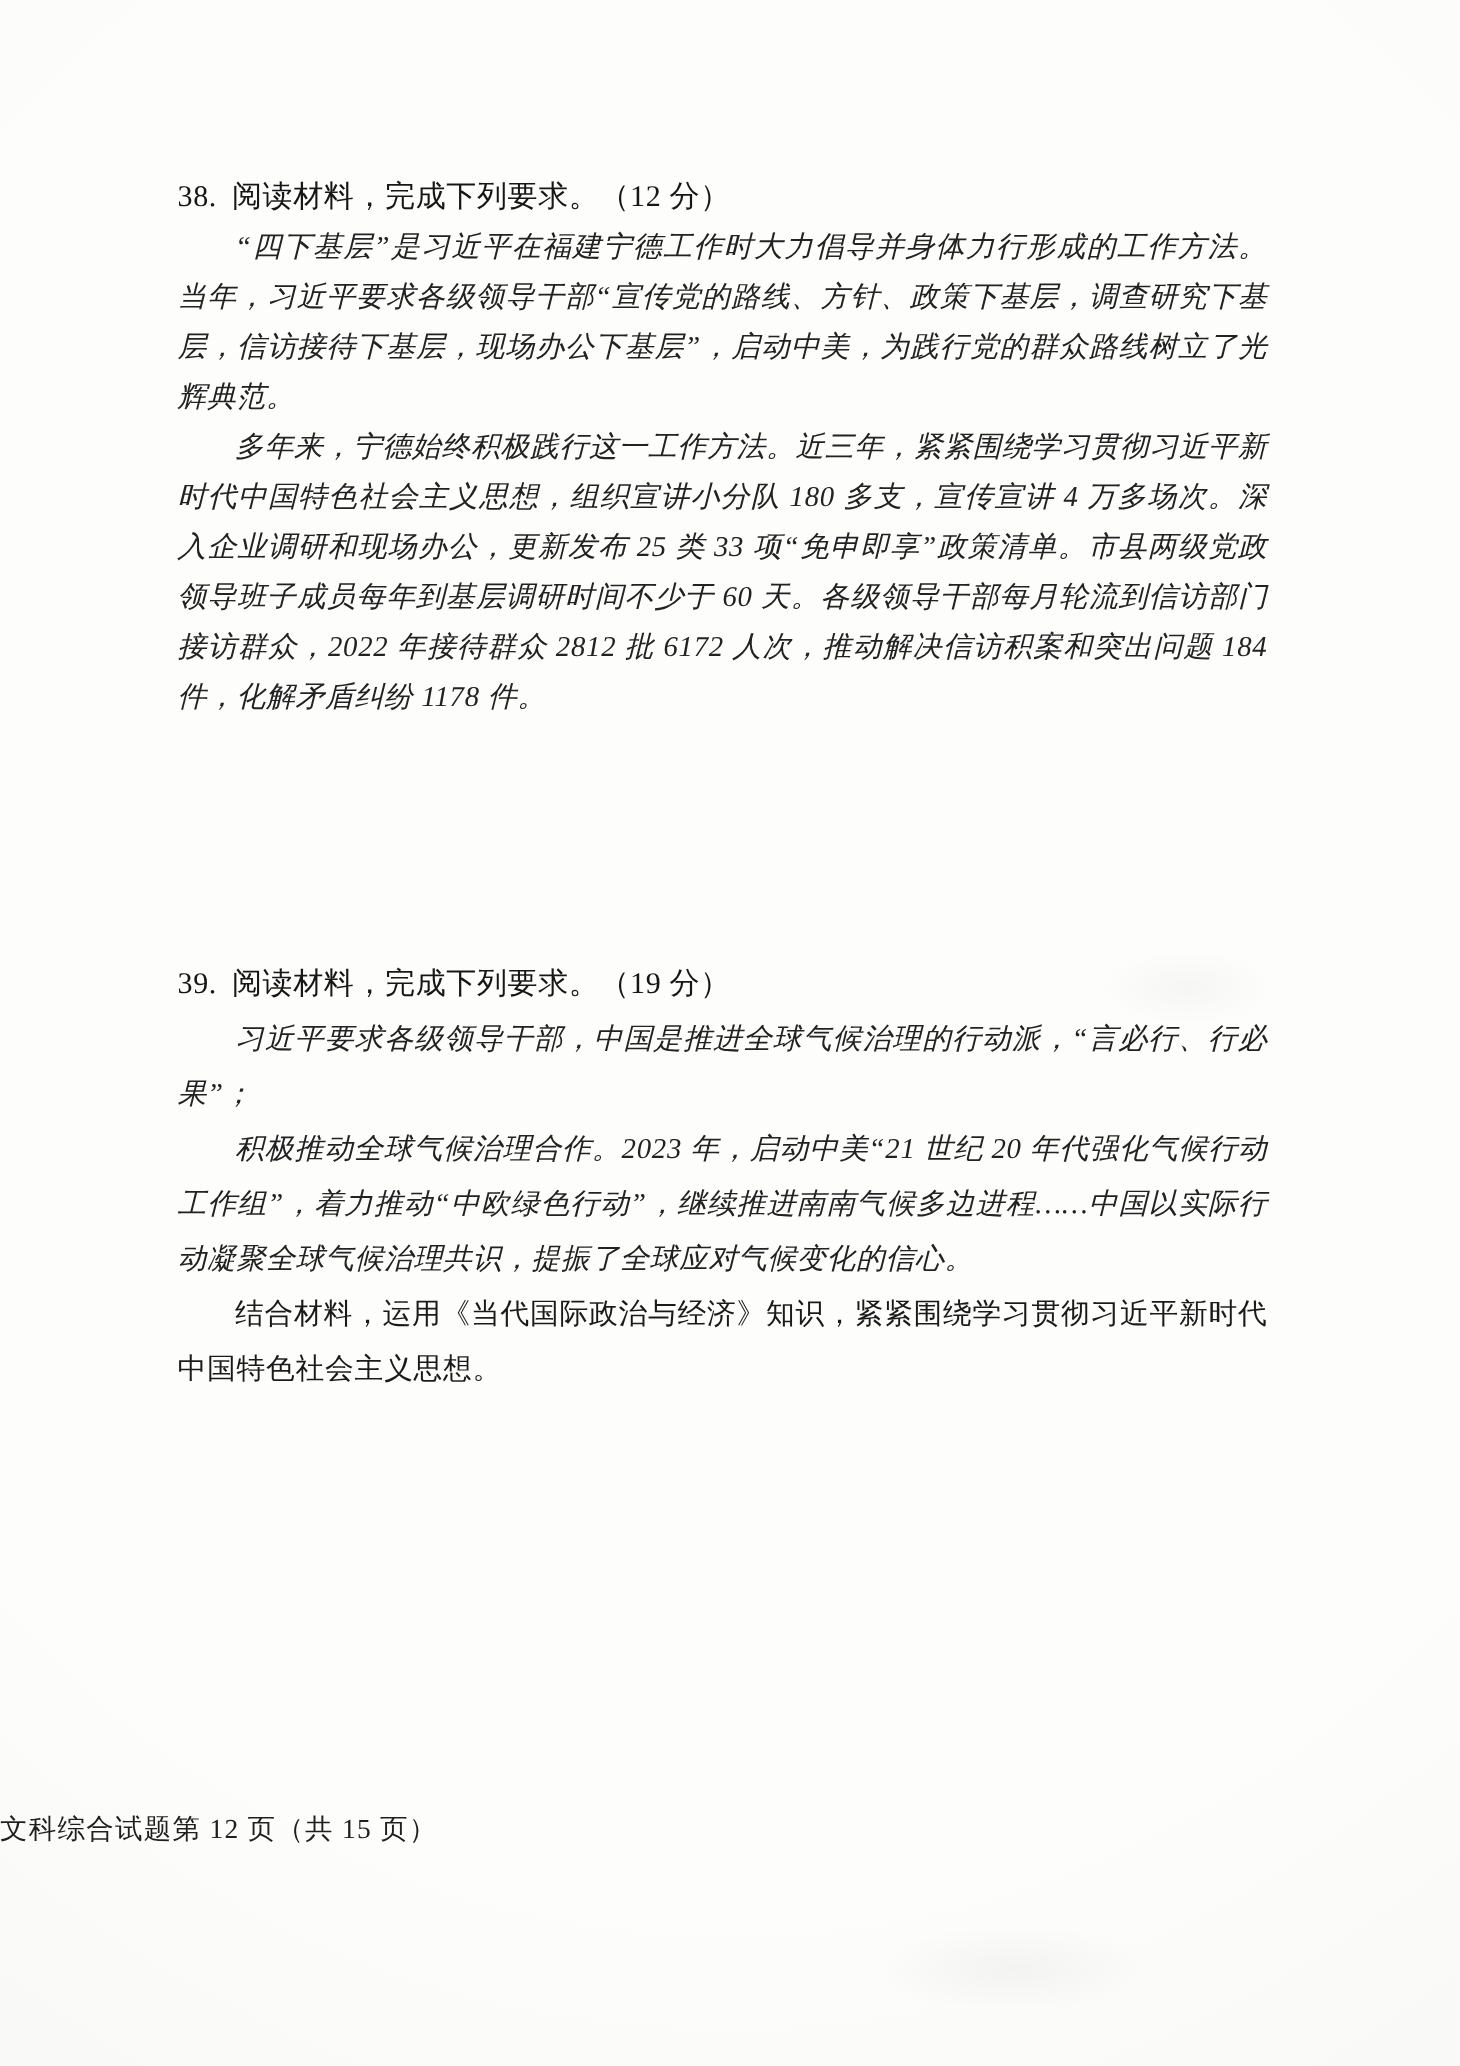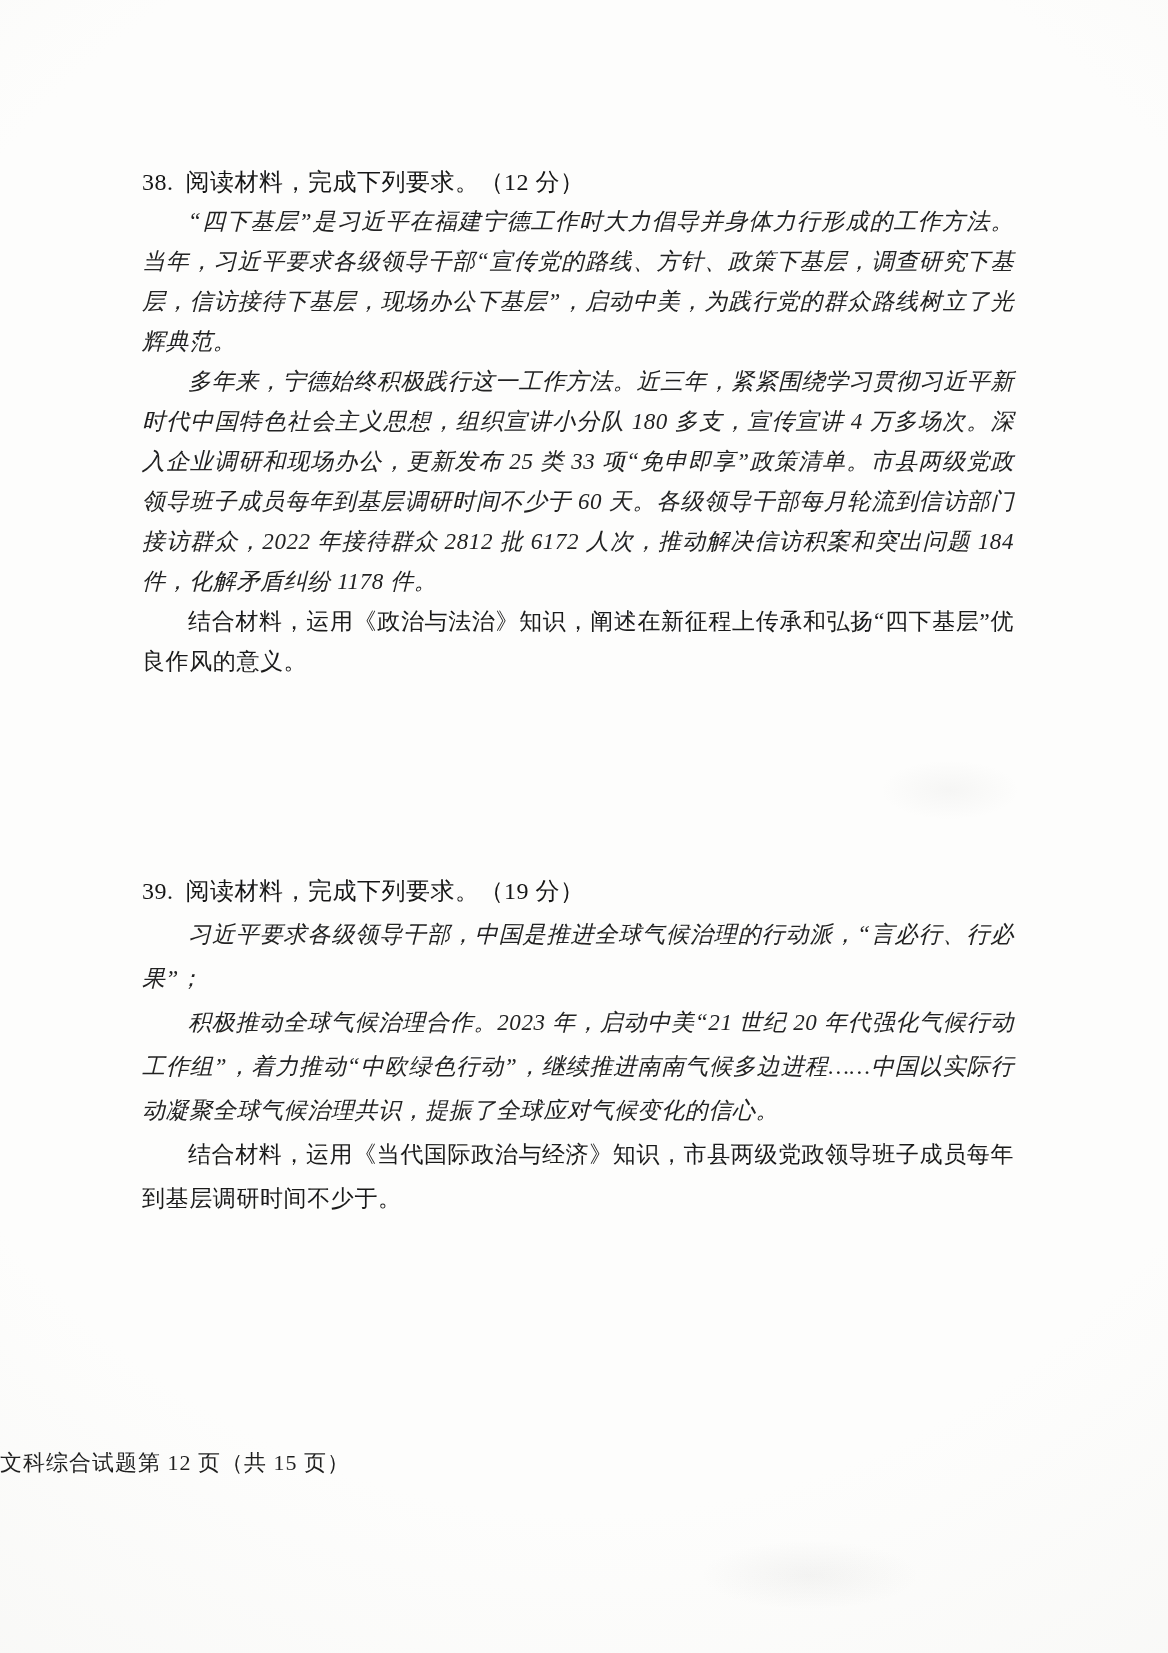--- a/index.html
+++ b/index.html
@@ -17,21 +17,20 @@
     background:
       radial-gradient(ellipse 120% 90% at 50% 42%, #fdfdfc 55%, #f7f7f5 85%, #efefec 100%);
     font-family: "Liberation Serif", "DejaVu Serif", serif;
     color: #1d1d1d;
   }
   .content {
     position: absolute;
     left: 142px;
     top: 138px;
     width: 872px;
-    margin-top: 24px;
   }
   .q-heading {
     font-size: 24px;
     line-height: 40px;
     letter-spacing: 0.5px;
     white-space: nowrap;
     color: #161616;
   }
   .q-num {
     display: inline-block;
@@ -95,28 +94,27 @@
   <div class="noise-b"></div>
 
   <div class="content">
 
     <section class="question q38">
       <div class="q-heading">
         <span class="q-num">38.</span><span>阅读材料，完成下列要求。（12 分）</span>
       </div>
       <p class="material">“四下基层”是习近平在福建宁德工作时大力倡导并身体力行形成的工作方法。当年，习近平要求各级领导干部“宣传党的路线、方针、政策下基层，调查研究下基层，信访接待下基层，现场办公下基层”，启动中美，为践行党的群众路线树立了光辉典范。</p>
       <p class="material">多年来，宁德始终积极践行这一工作方法。近三年，紧紧围绕学习贯彻习近平新时代中国特色社会主义思想，组织宣讲小分队 180 多支，宣传宣讲 4 万多场次。深入企业调研和现场办公，更新发布 25 类 33 项“免申即享”政策清单。市县两级党政领导班子成员每年到基层调研时间不少于 60 天。各级领导干部每月轮流到信访部门接访群众，2022 年接待群众 2812 批 6172 人次，推动解决信访积案和突出问题 184 件，化解矛盾纠纷 1178 件。</p>
-      <p class="prompt">结合材料，运用《政治与法治》知识，阐述在新征程上传承和弘扬“四下基层”优良作风的意义。</p>
     </section>
 
     <section class="question q39">
       <div class="q-heading">
         <span class="q-num">39.</span><span>阅读材料，完成下列要求。（19 分）</span>
       </div>
       <p class="material">习近平要求各级领导干部，中国是推进全球气候治理的行动派，“言必行、行必果”；</p>
       <p class="material">积极推动全球气候治理合作。2023 年，启动中美“21 世纪 20 年代强化气候行动工作组”，着力推动“中欧绿色行动”，继续推进南南气候多边进程……中国以实际行动凝聚全球气候治理共识，提振了全球应对气候变化的信心。</p>
-      <p class="prompt">结合材料，运用《当代国际政治与经济》知识，市县两级党政领导班子成员每年到基层调研时间不少于。</p>
+      <p class="prompt">结合材料，运用《当代国际政治与经济》知识，紧紧围绕学习贯彻习近平新时代中国特色社会主义思想。</p>
     </section>
 
   </div>
 
   <div class="footer">文科综合试题第 12 页（共 15 页）</div>
 </div>
 
 </body></html>

